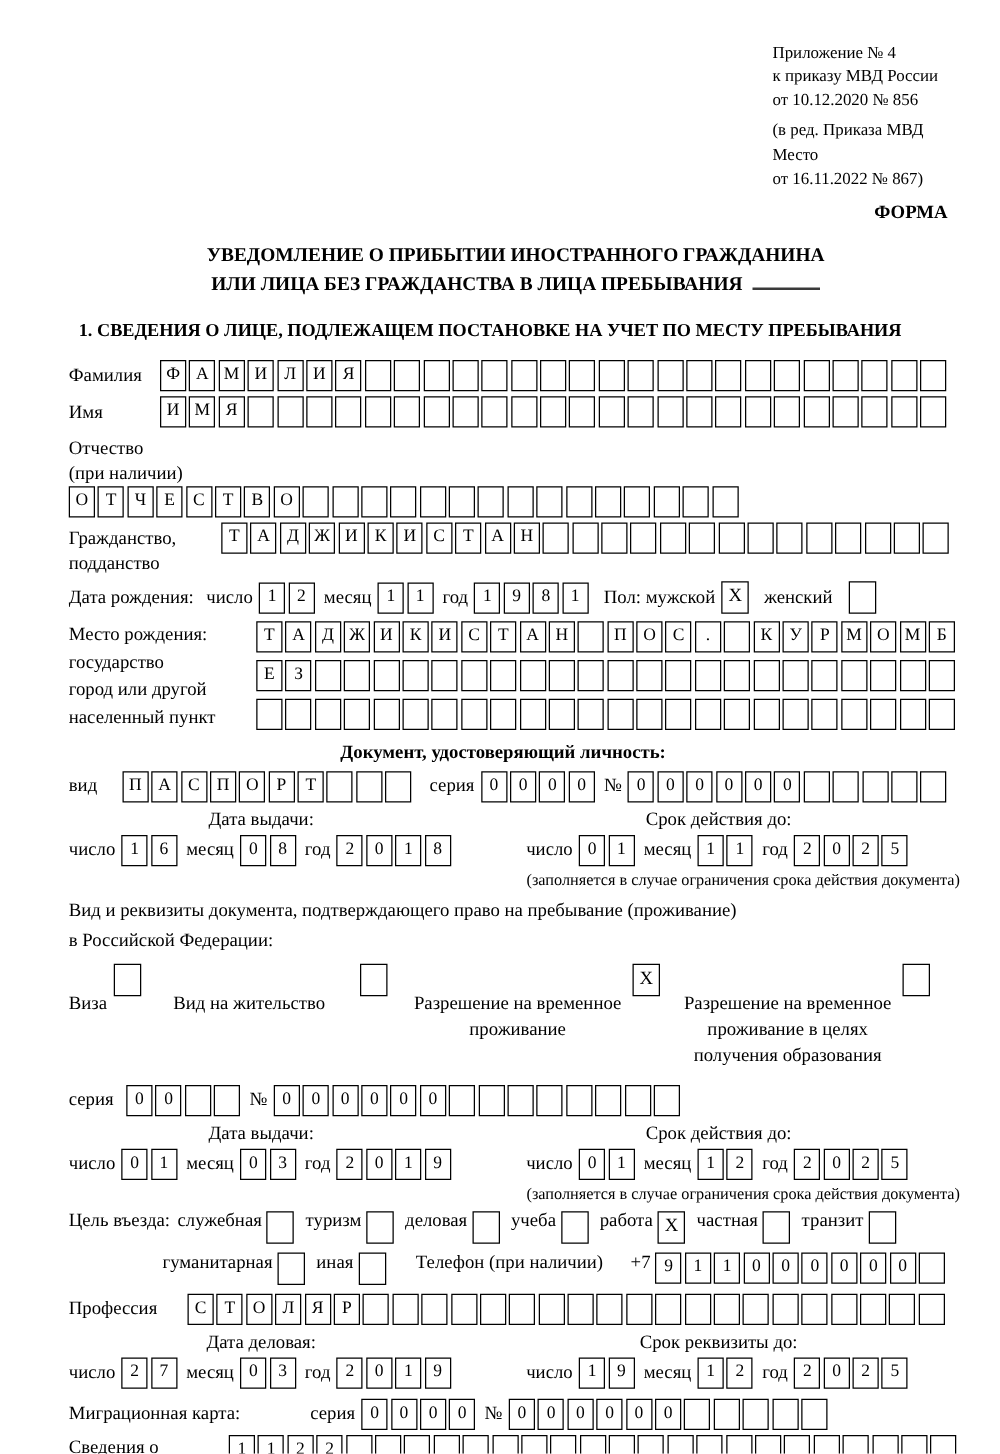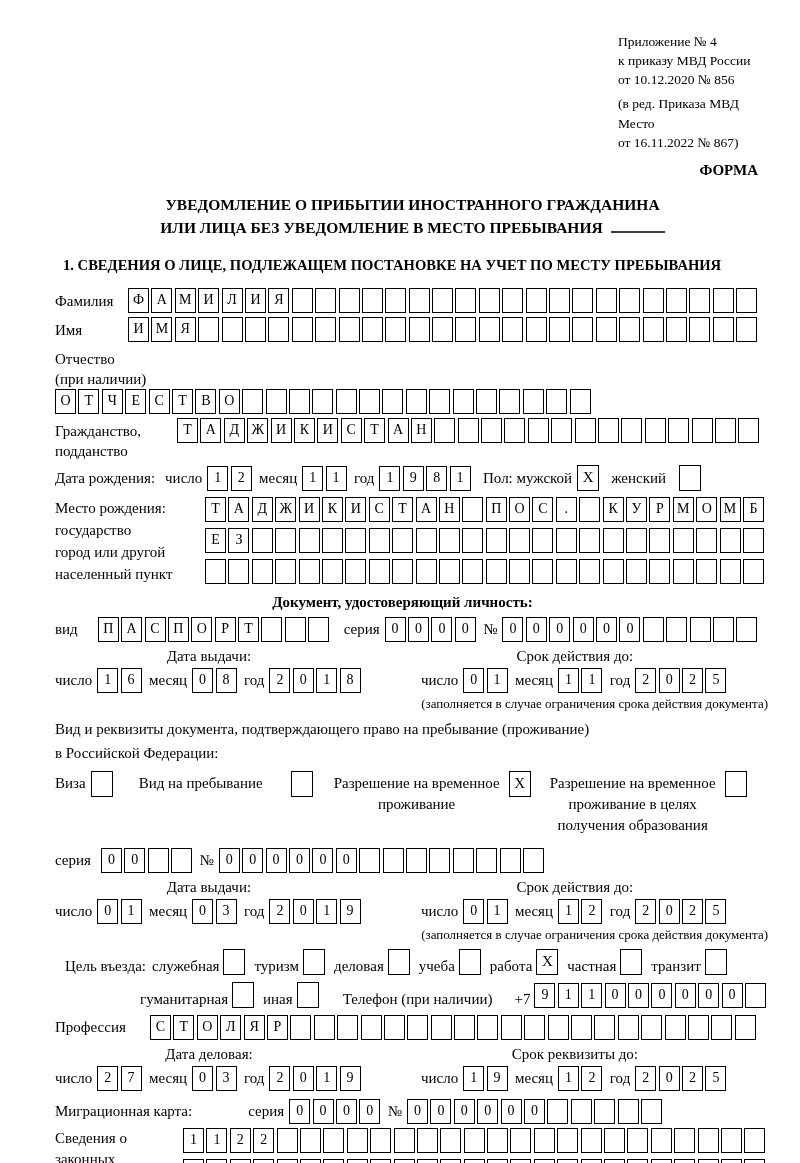--- a/index.html
+++ b/index.html
@@ -38,24 +38,24 @@
   .dhead { text-align:center; font-size:15px; margin-bottom:3px; }
   .dline { display:flex; align-items:center; }
   .dline .dl { margin:0 5px; }
   .dline .dl0 { margin-left:0; }
   .vnote { font-size:13px; text-align:right; margin:3px 0 6px 0; padding-right:2px; }
 
   .para { font-size:15px; line-height:1.55; margin:4px 0 6px 0; }
 
   .permits { display:flex; align-items:flex-start; margin:4px 0 12px 0; font-size:15px; }
   .pitem { display:flex; align-items:flex-start; }
-  .plabel { line-height:21px; padding-top:2px; }
+  .plabel { line-height:21px; padding-top:2px;margin-top:20px; }
   .pcenter { text-align:center; }
 
-  .purpose-row { display:flex; align-items:flex-end; font-size:15px; margin-bottom:7px;margin-left:10px; }
+  .purpose-row { display:flex; align-items:flex-start; font-size:15px; margin-bottom:7px; }
   .pl { margin:0 4px 0 9px; flex:0 0 auto; }
   .pl0 { margin-left:0; }
 
   .repr { display:flex; margin-top:4px; font-size:15px; }
   .repr-left { width:128px; line-height:21.5px; flex:0 0 auto; }
   .repr-right .grid { margin-bottom:6px; }
 </style>
 </head>
 <body>
 
@@ -68,21 +68,21 @@
     <div class="gap"></div>
     <div>(в ред. Приказа МВД Место</div>
     <div>от 16.11.2022 № 867)</div>
   </div>
 
   <div class="forma">ФОРМА</div>
 
   <div class="title">
     <div>УВЕДОМЛЕНИЕ О ПРИБЫТИИ ИНОСТРАННОГО ГРАЖДАНИНА</div>
     <div>
-      <span>ИЛИ ЛИЦА БЕЗ УВЕДОМЛЕНИЕ В МЕСТО ПРЕБЫВАНИЯ</span><span class="blank"></span>
+      <span>ИЛИ ЛИЦА БЕЗ ГРАЖДАНСТВА В ЛИЦА ПРЕБЫВАНИЯ</span><span class="blank"></span>
     </div>
   </div>
 
   <div class="section1">1. СВЕДЕНИЯ О ЛИЦЕ, ПОДЛЕЖАЩЕМ ПОСТАНОВКЕ НА УЧЕТ ПО МЕСТУ ПРЕБЫВАНИЯ</div>
 
   <div class="frow">
     <span class="flabel" style="width:73px">Фамилия</span>
     <span class="grid">
         <span class="box">Ф</span>
         <span class="box">А</span>
@@ -418,21 +418,21 @@
     <span style="display:block">Вид и реквизиты документа, подтверждающего право на пребывание (проживание)</span>
     <span style="display:block">в Российской Федерации:</span>
   </div>
 
   <div class="permits">
     <span class="pitem">
       <span class="plabel">Виза</span>
       <span class="cb" style="margin-left:5px"></span>
     </span>
     <span class="pitem" style="margin-left:26px">
-      <span class="plabel">Вид на пребывание</span>
+      <span class="plabel">Вид на жительство</span>
       <span class="cb" style="margin-left:28px"></span>
     </span>
     <span class="pitem" style="margin-left:20px">
       <span class="plabel pcenter" style="width:168px">Разрешение на временное проживание</span>
       <span class="cb" style="margin-left:8px">X</span>
     </span>
     <span class="pitem" style="margin-left:16px">
       <span class="plabel pcenter" style="width:172px">Разрешение на временное проживание в целях получения образования</span>
       <span class="cb" style="margin-left:6px"></span>
     </span>

